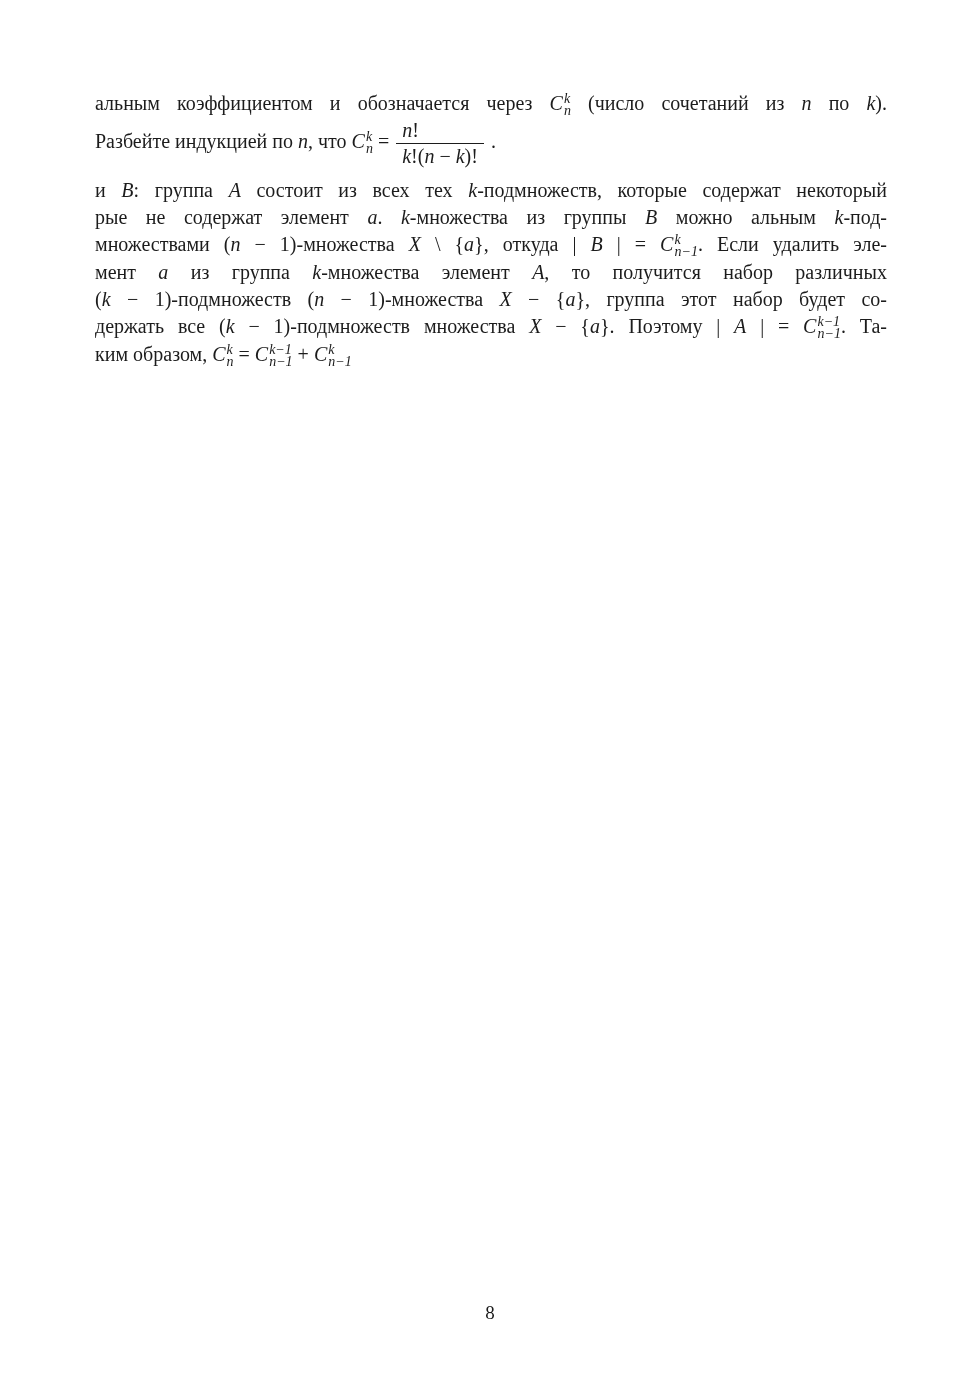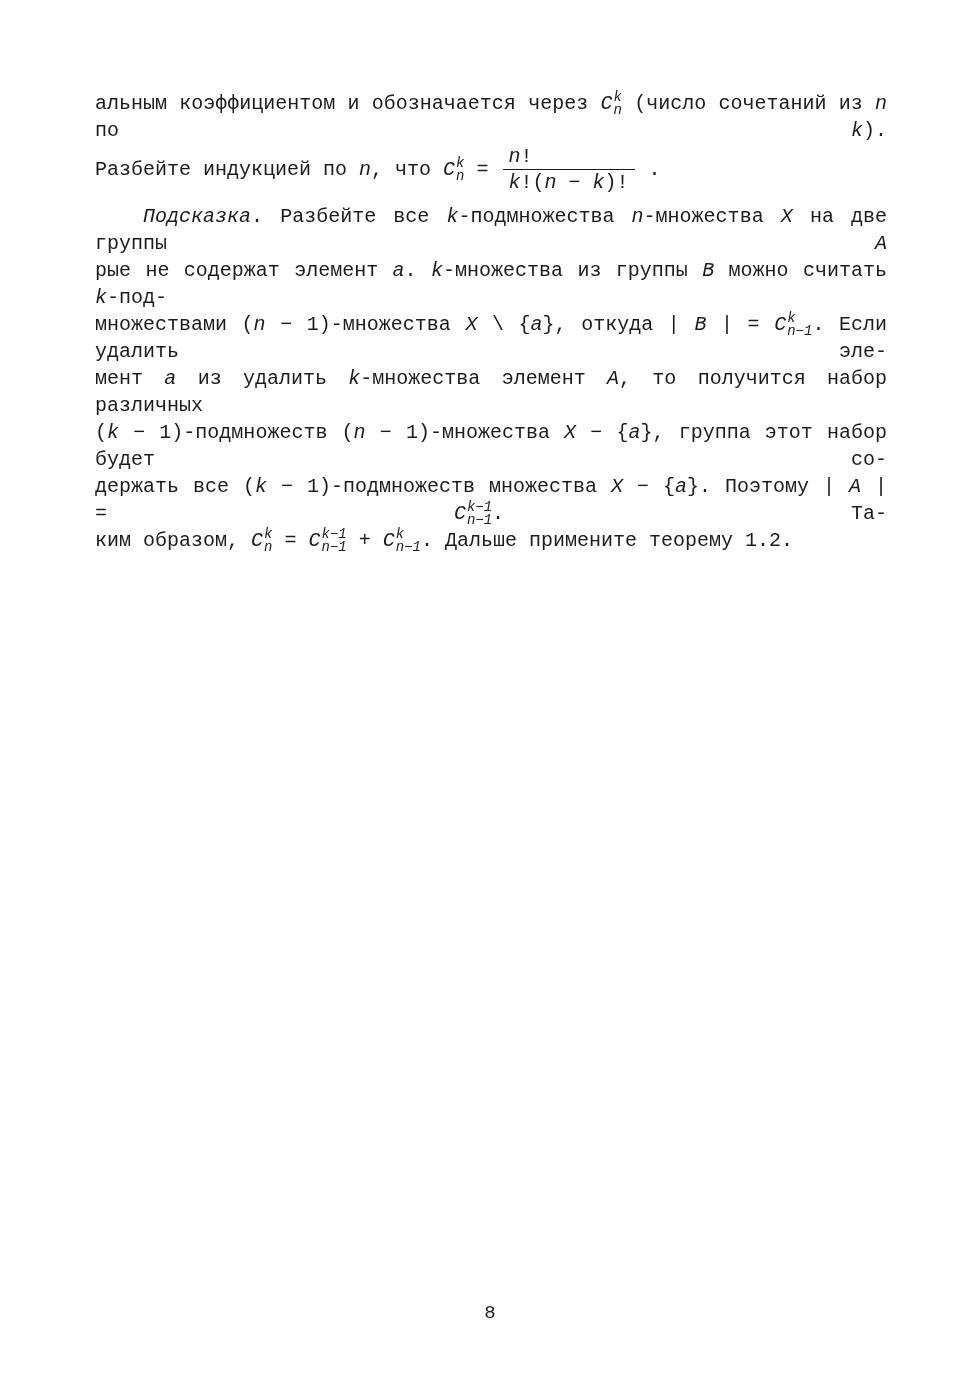--- a/index.html
+++ b/index.html
@@ -6,21 +6,21 @@
     margin: 0;
     padding: 0;
     background: #e8e8e8;
   }
   .page {
     position: relative;
     width: 980px;
     height: 1386px;
     margin: 0 auto;
     background: #ffffff;
-    font-family: Liberation Mono, monospace;
+    font-family: Liberation Serif, serif;
     color: #1c1c1c;
     overflow: hidden;
   }
   .content {
     position: absolute;
     left: 95px;
     top: 90px;
     width: 792px;
   }
   .para { margin: 0; }
@@ -82,38 +82,38 @@
         <div class="line"><span>альным коэффициентом и обозначается через </span><span class="supsub"><span class="base">C</span><span class="ss">
               <span class="sup i">k</span>
               <span class="sub i">n</span>
             </span></span><span> (число сочетаний из </span><span class="i">n</span><span> по </span><span class="i">k</span><span>).</span></div>
         <div class="line last"><span>Разбейте индукцией по </span><span class="i">n</span><span>, что </span><span class="supsub"><span class="base">C</span><span class="ss">
               <span class="sup i">k</span>
               <span class="sub i">n</span>
             </span></span><span> = </span><span class="frac"><span class="num"><span class="i">n</span><span>!</span></span><span class="den"><span class="i">k</span><span>!(</span><span class="i">n</span><span> − </span><span class="i">k</span><span>)!</span></span></span><span> .</span></div>
       </div>
       <div class="para">
-        <div class="line indent"><span class="i">Подсказка</span><span>. Разбейте все </span><span class="i">k</span><span>-подмножества </span><span class="i">n</span><span>-множества </span><span class="i">X</span><span> на две группы </span><span class="i">A</span></div>
-        <div class="line"><span>рые не содержат элемент </span><span class="i">a</span><span>. </span><span class="i">k</span><span>-множества из группы </span><span class="i">B</span><span> можно считать </span><span class="i">k</span><span>-под-</span></div>
+        <div class="line"><span>и </span><span class="i">B</span><span>: группа </span><span class="i">A</span><span> состоит из всех тех </span><span class="i">k</span><span>-подмножеств, которые содержат некоторый</span></div>
+        <div class="line"><span>рые не содержат элемент </span><span class="i">a</span><span>. </span><span class="i">k</span><span>-множества из группы </span><span class="i">B</span><span> можно альным </span><span class="i">k</span><span>-под-</span></div>
         <div class="line"><span>множествами (</span><span class="i">n</span><span> − 1)-множества </span><span class="i">X</span><span> \ {</span><span class="i">a</span><span>}, откуда | </span><span class="i">B</span><span> | = </span><span class="supsub"><span class="base">C</span><span class="ss">
               <span class="sup i">k</span>
               <span class="sub i">n−1</span>
             </span></span><span>. Если удалить эле-</span></div>
-        <div class="line"><span>мент </span><span class="i">a</span><span> из удалить </span><span class="i">k</span><span>-множества элемент </span><span class="i">A</span><span>, то получится набор различных</span></div>
+        <div class="line"><span>мент </span><span class="i">a</span><span> из группа </span><span class="i">k</span><span>-множества элемент </span><span class="i">A</span><span>, то получится набор различных</span></div>
         <div class="line"><span>(</span><span class="i">k</span><span> − 1)-подмножеств (</span><span class="i">n</span><span> − 1)-множества </span><span class="i">X</span><span> − {</span><span class="i">a</span><span>}, группа этот набор будет со-</span></div>
         <div class="line"><span>держать все (</span><span class="i">k</span><span> − 1)-подмножеств множества </span><span class="i">X</span><span> − {</span><span class="i">a</span><span>}. Поэтому | </span><span class="i">A</span><span> | = </span><span class="supsub"><span class="base">C</span><span class="ss">
               <span class="sup i">k−1</span>
               <span class="sub i">n−1</span>
             </span></span><span>. Та-</span></div>
         <div class="line last"><span>ким образом, </span><span class="supsub"><span class="base">C</span><span class="ss">
               <span class="sup i">k</span>
               <span class="sub i">n</span>
             </span></span><span> = </span><span class="supsub"><span class="base">C</span><span class="ss">
               <span class="sup i">k−1</span>
               <span class="sub i">n−1</span>
             </span></span><span> + </span><span class="supsub"><span class="base">C</span><span class="ss">
               <span class="sup i">k</span>
               <span class="sub i">n−1</span>
-            </span></span><span>. Дальше примените теорему 1.2.</span></div>
+            </span></span></div>
       </div>
     </div>
   <div class="footer">8</div>
 </div>
 
 </body></html>

